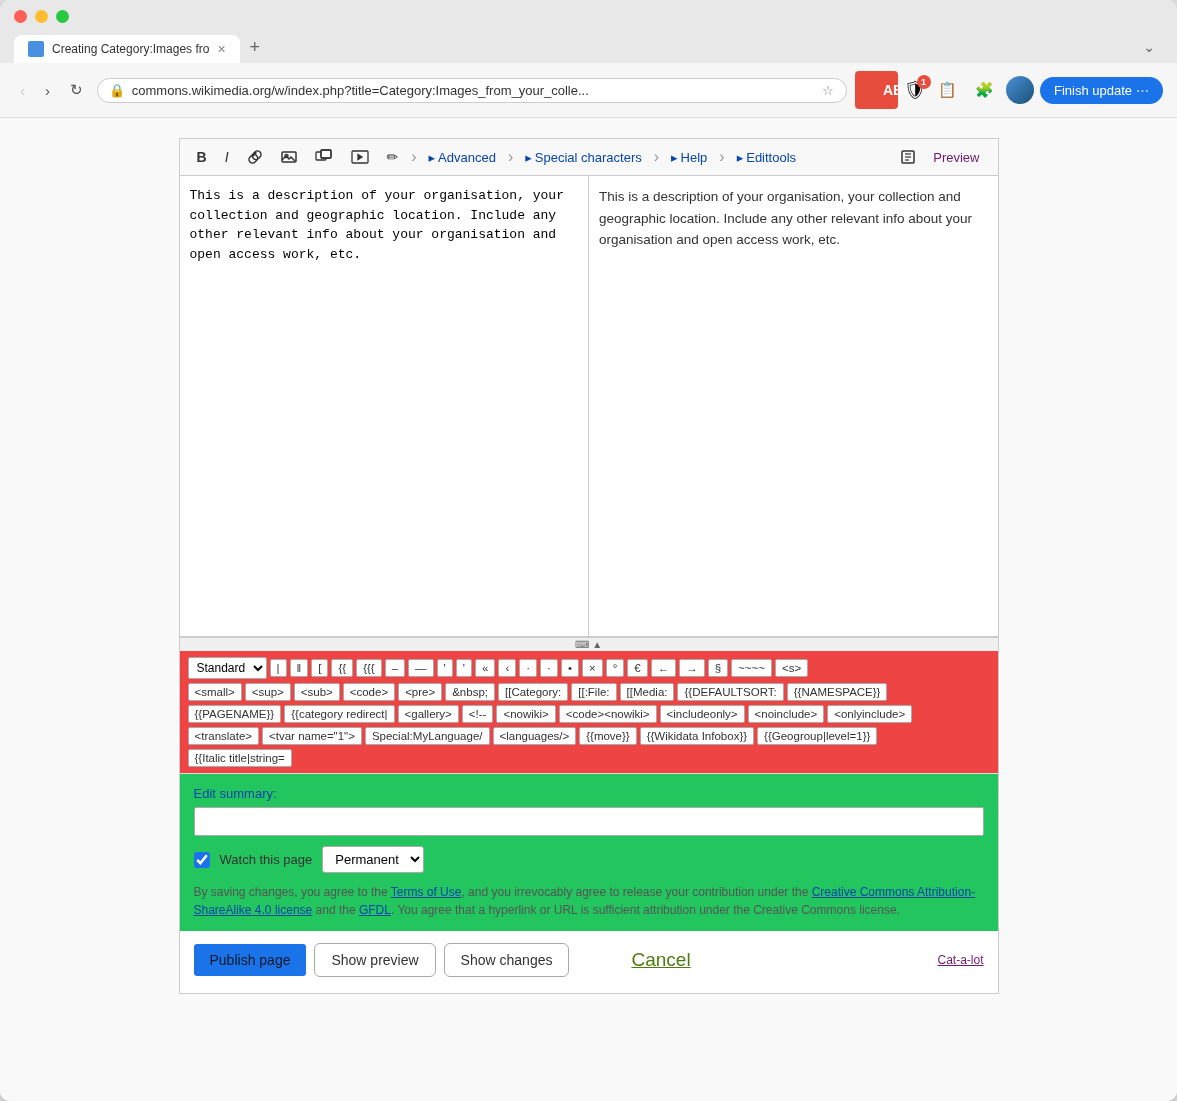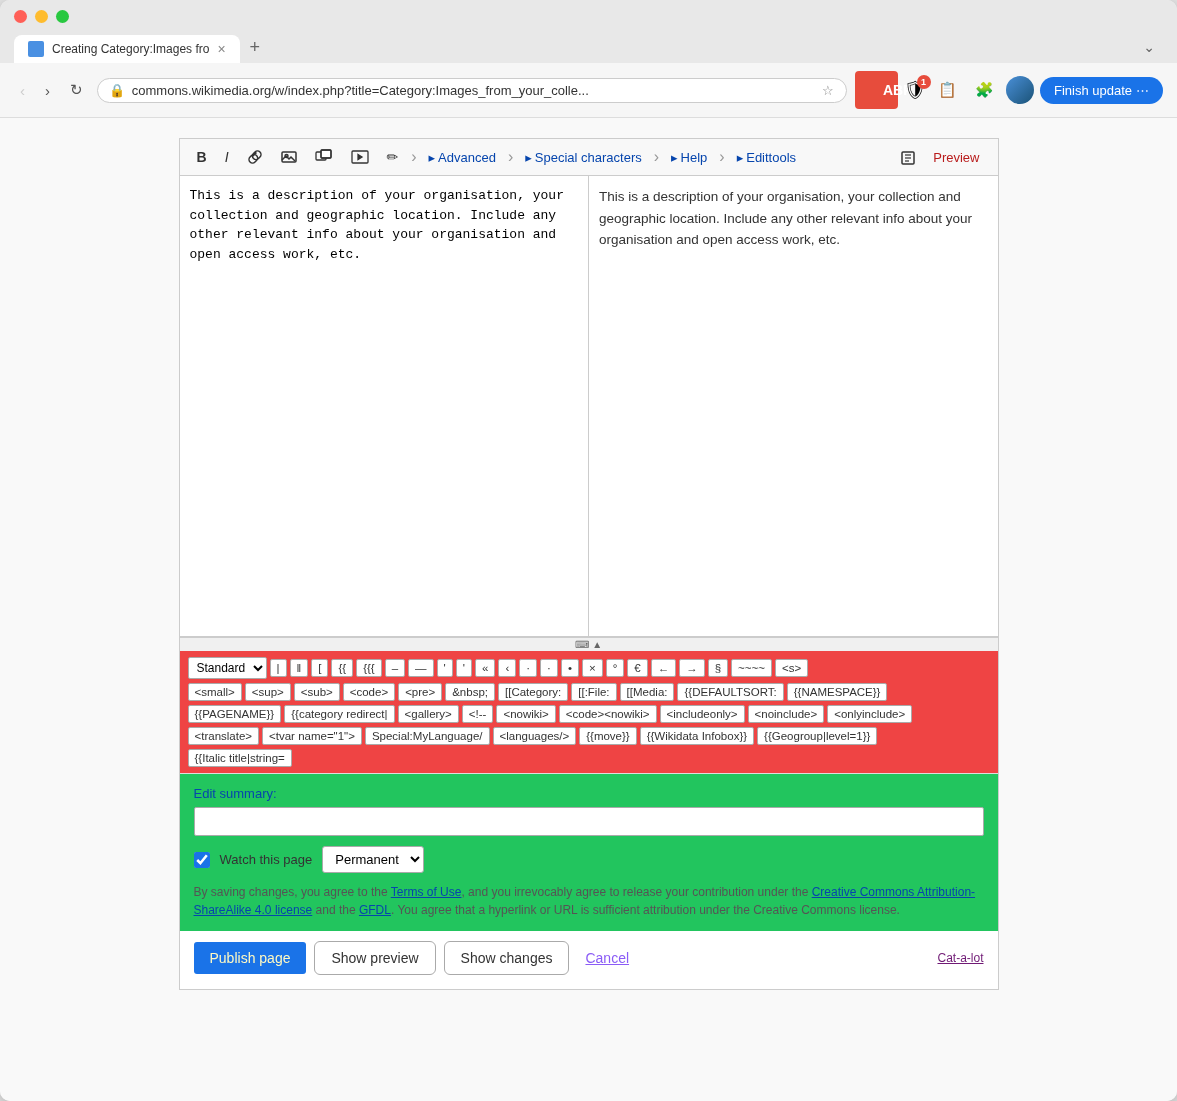--- a/index.html
+++ b/index.html
@@ -230,23 +230,23 @@
       align-items: center;
       gap: 3px;
     }
 
     .preview-btn {
       margin-left: auto;
       background: none;
       border: none;
       cursor: pointer;
       display: flex;
-      align-items: flex-end;
+      align-items: center;
       gap: 18px;
-      color: #b91c1c;
+      color: #701a75;
       font-size: 13px;
       padding: 4px 8px;
     }
 
     
     .editor-body {
       display: flex;
       border-bottom: 1px solid #ccc;
     }
 
@@ -392,21 +392,21 @@
     .action-buttons {
       padding: 10px 14px 14px 14px;
       display: flex;
       align-items: center;
       gap: 8px;
       background: white;
     }
 
     .btn-publish {
       background: #1a73e8;
-      color: #fef9c3;
+      color: #0f172a;
       border: none;
       border-radius: 3px;
       padding: 8px 16px;
       font-size: 14px;
       cursor: pointer;
       font-weight: 500;
     }
 
     .btn-secondary {
       background: white;
@@ -414,25 +414,26 @@
       border: 1px solid #aaa;
       border-radius: 6px;
       padding: 8px 16px;
       font-size: 14px;
       cursor: pointer;
     }
 
     .btn-cancel {
       background: none;
       border: none;
-      color: #8b5cf6;
-      font-size: 14px;
+      color: #4d7c0f;
+      font-size: 19px;
       cursor: pointer;
       text-decoration: underline;
       padding: 8px;
+      margin-left: 46px;
     }
 
     .cat-a-lot {
       margin-left: auto;
       font-size: 12px;
       color: #701a75;
       text-decoration: underline;
       cursor: pointer;
     }
 

